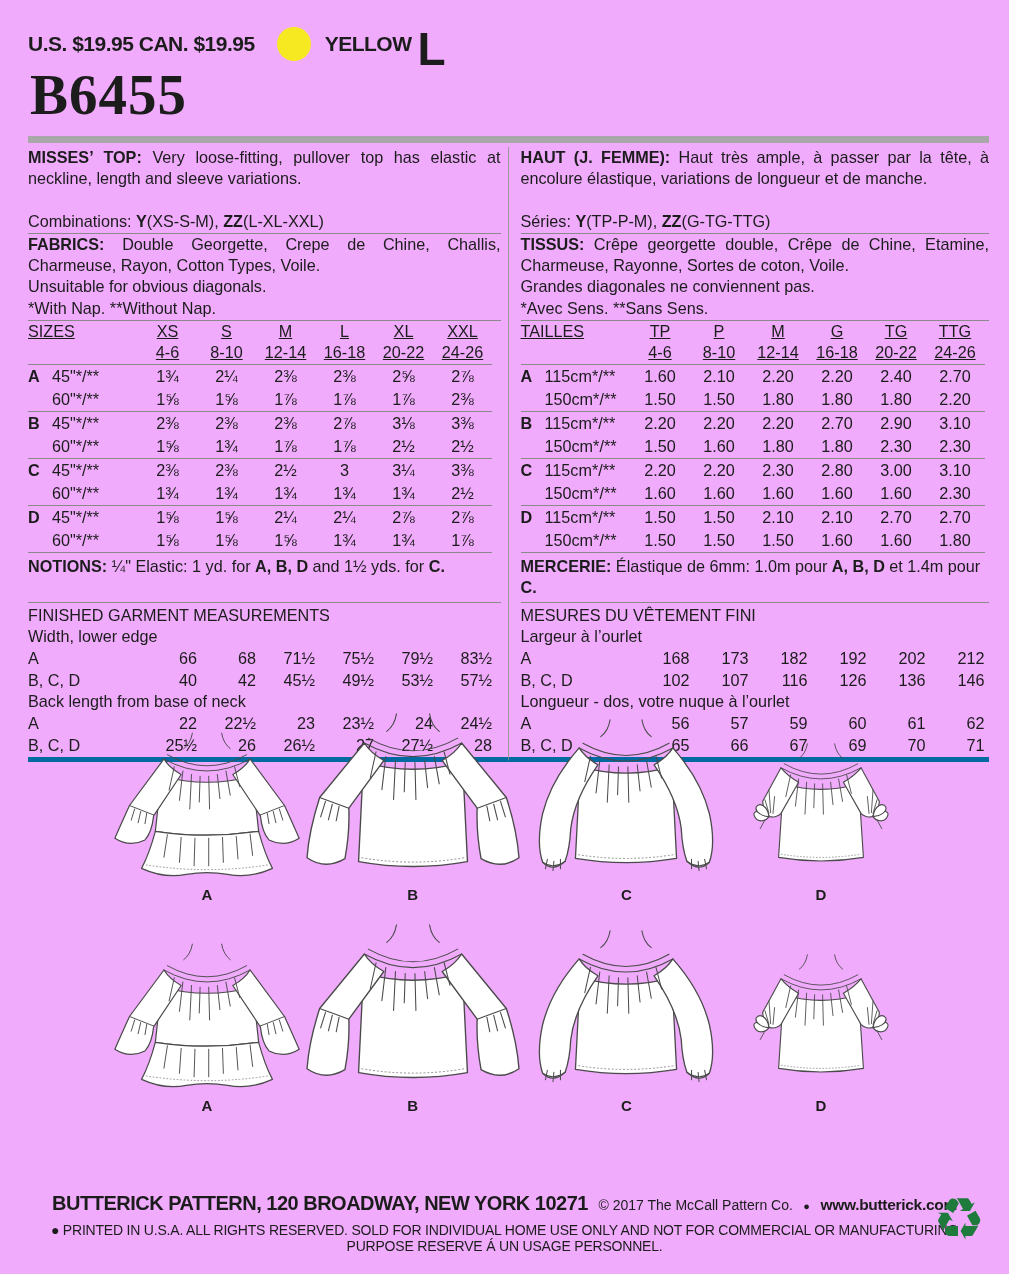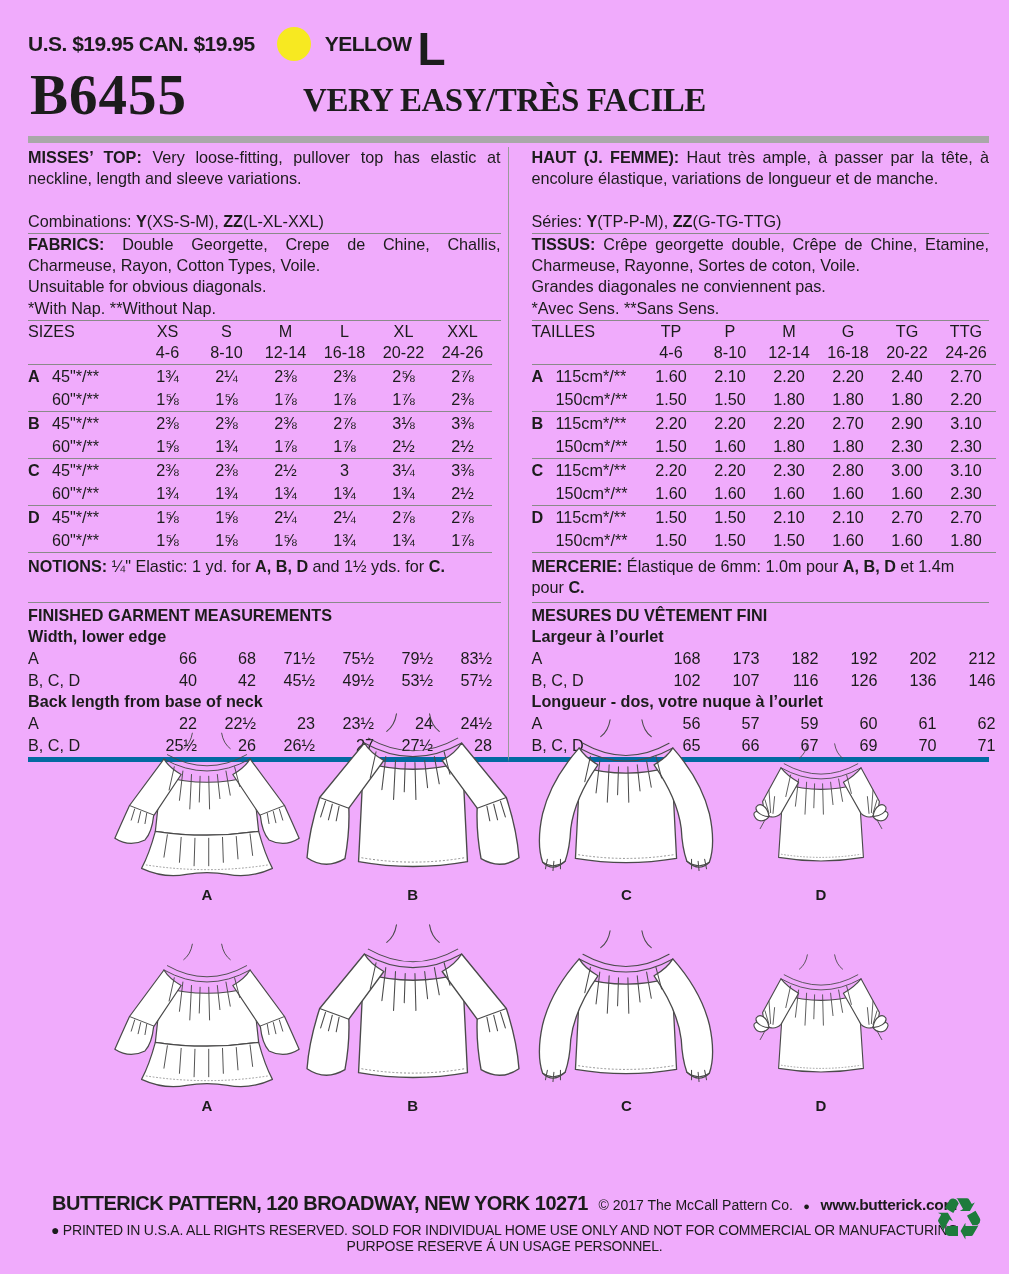--- a/index.html
+++ b/index.html
@@ -19,41 +19,41 @@
   .difficulty{position:absolute;left:0;top:16px;width:100%;text-align:center;
               font-family:"Liberation Serif","DejaVu Serif",serif;font-weight:bold;
               font-size:33px;letter-spacing:-0.5px;}
   .graybar{position:absolute;top:136px;left:28px;right:20px;height:7px;background:#a8a8a8;}
 
   
   .columns{position:absolute;top:147px;left:28px;right:20px;display:flex;}
   .col{width:50%;font-size:16.2px;line-height:21.3px;min-height:537px;
        border-bottom:5px solid #0369a1;box-sizing:border-box;}
   .col-left{padding-right:7px;border-right:1px solid #9a9a9a;}
-  .col-right{padding-left:23px;}
+  .col-right{padding-left:12px;}
   .col p{margin:0;}
   .desc{text-align:justify;margin-bottom:21px !important;}
   .rule-under{border-bottom:1px solid #8a8a8a;padding-bottom:1px;}
   b,.b{font-weight:bold;}
 
   table{border-collapse:collapse;table-layout:fixed;font-size:16.2px;}
   table.sizes{width:464px;}
   .c-letter{width:24px;} .c-label{width:86px;} .c-val{width:59px;}
-  .sizes thead th{font-weight:normal;text-align:center;height:20px;padding:0;}
+  .sizes thead th{font-weight:normal;text-align:center;height:20px;padding:0;text-decoration:underline;}
   .sizes thead th.h-first{text-align:left;}
   .sizes thead tr:last-child th{border-bottom:1px solid #8a8a8a;}
   .sizes tbody td{height:23px;text-align:center;padding:0;}
   .sizes tbody td:nth-child(1){text-align:left;font-weight:bold;}
   .sizes tbody td:nth-child(2){text-align:left;}
   .sizes tbody tr:nth-child(even) td{border-bottom:1px solid #8a8a8a;}
 
   .notions-block{min-height:49px;padding-top:3px;box-sizing:border-box;}
 
   .fin{border-top:1px solid #8a8a8a;padding-top:2px;}
-  .block-title{font-weight:bold;}
+  .block-title{font-weight:normal;}
   table.meas{width:464px;}
   .c-mlabel{width:110px;}
   .meas td{height:22px;text-align:right;padding:0;}
   .meas td:first-child{text-align:left;font-weight:normal;}
 
   
   .figures{position:absolute;top:708px;left:0;width:100%;}
   .figrow{display:flex;align-items:flex-end;justify-content:space-between;
           padding:0 100px 0 112px;}
   .figrow+.figrow{margin-top:16px;}
@@ -83,21 +83,20 @@
 
   <div class="price-row">
     <span class="price-text">U.S. $19.95  CAN.  $19.95</span>
     <span class="dot" style="background: rgb(247, 233, 33);"></span>
     <span class="color-name">YELLOW</span>
     <span class="size-letter">L</span>
   </div>
 
   <div class="title-row">
     <span class="pattern-number">B6455</span>
-    <span class="difficulty">VERY EASY/TRÈS FACILE</span>
   </div>
   <div class="graybar"></div>
 
   <div class="columns">
 
     <div class="col col-left">
       <p class="desc"><b>MISSES’ TOP:</b><span> Very loose-fitting, pullover top has elastic at neckline, length and sleeve variations.</span></p>
       <p class="rule-under"><span>Combinations: </span><b>Y</b><span>(XS-S-M), </span><b>ZZ</b><span>(L-XL-XXL)</span></p>
       <p class="desc2" style="text-align:justify"><b>FABRICS:</b><span> Double Georgette, Crepe de Chine, Challis, Charmeuse, Rayon, Cotton Types, Voile.</span></p>
       <p>Unsuitable for obvious diagonals.</p>

